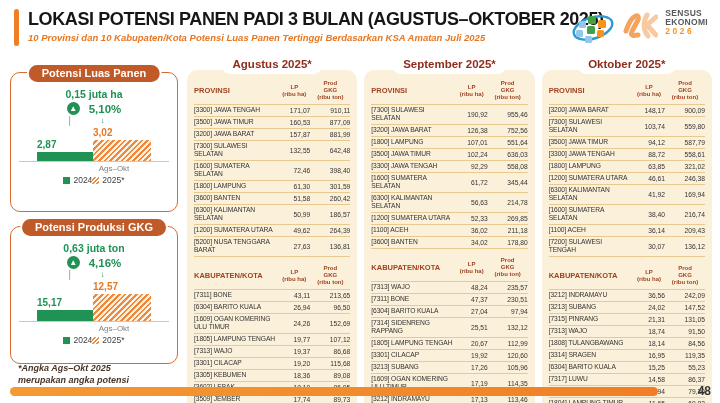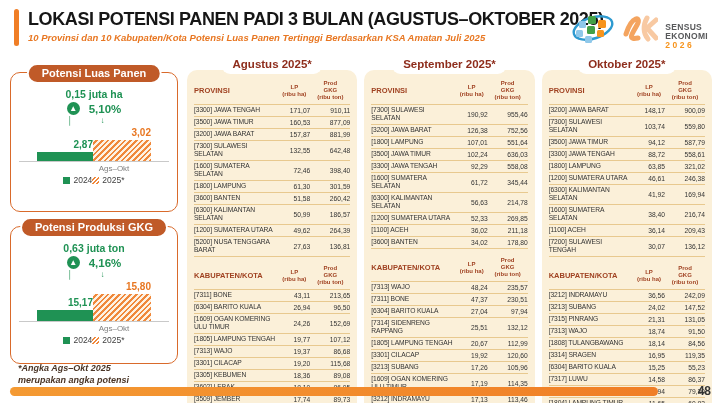--- a/index.html
+++ b/index.html
@@ -6,21 +6,21 @@
   body {
     width: 720px; height: 403px; position: relative; overflow: hidden;
     background: #fff; font-family: "Liberation Sans", sans-serif;
   }
   
   .header { display: flex; align-items: flex-start; padding: 9px 12px 0 14px; }
   .accent { width: 5px; height: 37px; background: #F07E26; border-radius: 3px; margin-right: 9px; flex: none; }
   .title-block { flex: 1; min-width: 0; }
   .title { font-size: 18px; font-weight: 700; color: #161616; letter-spacing: -0.4px; white-space: nowrap; }
   .subtitle { font-size: 9.5px; font-style: italic; font-weight: 700; color: #E87722; margin-top: 2px; }
-  .logo-block { display: flex; align-items: flex-end; gap: 7px; margin-left: 8px; flex: none; }
+  .logo-block { display: flex; align-items: flex-start; gap: 7px; margin-left: 8px; flex: none; }
   .se-text { line-height: 1.05; }
   .se-text .se-line { font-size: 8.5px; font-weight: 700; color: #58595B; letter-spacing: 0.3px; }
   .se-year { font-size: 8.5px; font-weight: 700; color: #F7941D; letter-spacing: 2.5px; }
   
   .sidebar { position: absolute; left: 10px; top: 72px; width: 168px; }
   .card { position: relative; border: 1.5px solid #D96A2B; border-radius: 10px; background: #fff;
           display: flex; flex-direction: column; align-items: center; }
   .card-1 { height: 140px; }
   .card-2 { height: 138px; margin-top: 14px; }
   .pill { position: absolute; top: -10px; left: 50%; transform: translateX(-50%);
@@ -28,21 +28,21 @@
           padding: 2px 13px 3px; border-radius: 13px; white-space: nowrap; border: 2px solid #fff; }
   .delta { color: #1F9254; font-weight: 700; font-size: 10.5px; margin-top: 15px; }
   .pct-row { display: flex; align-items: center; gap: 9px; margin-top: 2px; }
   .up-circle { width: 13px; height: 13px; border-radius: 50%; background: #1F9254; color: #fff;
                font-size: 8px; line-height: 13px; text-align: center; }
   .pct { color: #1F9254; font-weight: 700; font-size: 11.5px; }
   .conn-row { display: flex; gap: 28px; color: #1F9254; font-size: 8px; height: 11px; line-height: 11px;
               transform: translateX(-8px); }
   .bars { display: flex; align-items: flex-end; justify-content: center; width: 150px;
           border-bottom: 1px solid #C9C9C9; margin-top: 1px; }
-  .bar-col { display: flex; flex-direction: column; align-items: flex-end; }
+  .bar-col { display: flex; flex-direction: column; align-items: flex-start; }
   .bar-label-g { color: #1F9254; font-weight: 700; font-size: 10px; margin-bottom: 2px; }
   .bar-label-o { color: #E87722; font-weight: 700; font-size: 10px; margin-bottom: 2px; }
   .bar-green { width: 56px; background: #1F9254; }
   .bar-hatch { width: 58px; background: repeating-linear-gradient(135deg, #FDF2E4 0 2px, #F0883B 2px 4px); }
   .xlabel { color: #7F7F7F; font-size: 8px; margin-top: 2px; margin-left: 40px; }
   .legend { display: flex; align-items: center; gap: 0; font-size: 8.5px; color: #3F3F3F; margin-top: 2px; }
   .lg-item { display: flex; align-items: center; }
   .lg-sq-green { width: 7px; height: 7px; background: #1F9254; margin-right: 3px; }
   .lg-sq-hatch { width: 7px; height: 7px; margin-right: 3px;
                  background: repeating-linear-gradient(135deg, #fff 0 1.5px, #F0883B 1.5px 3px); }
@@ -156,21 +156,21 @@
     <div class="conn-row">
         <span>│</span>
         <span>↓</span>
       </div>
     <div class="bars">
       <div class="bar-col">
         <span class="bar-label-g">15,17</span>
         <div class="bar-green" style="height:11px"></div>
       </div>
       <div class="bar-col">
-        <span class="bar-label-o">15,80</span>
+        <span class="bar-label-o">12,57</span>
         <div class="bar-hatch" style="height:27px"></div>
       </div>
     </div>
     <div class="xlabel">Ags–Okt</div>
     <div class="legend">
       <span class="lg-item">
           <span class="lg-sq-green"></span>
           <span>2024</span>
         </span>
       <span class="lg-item">

